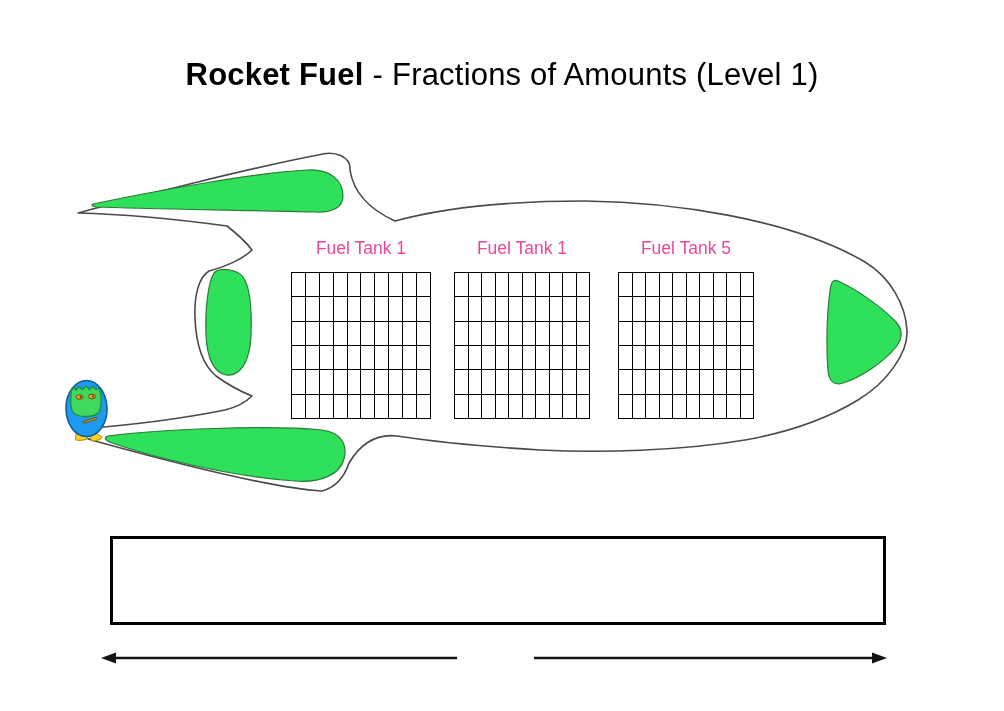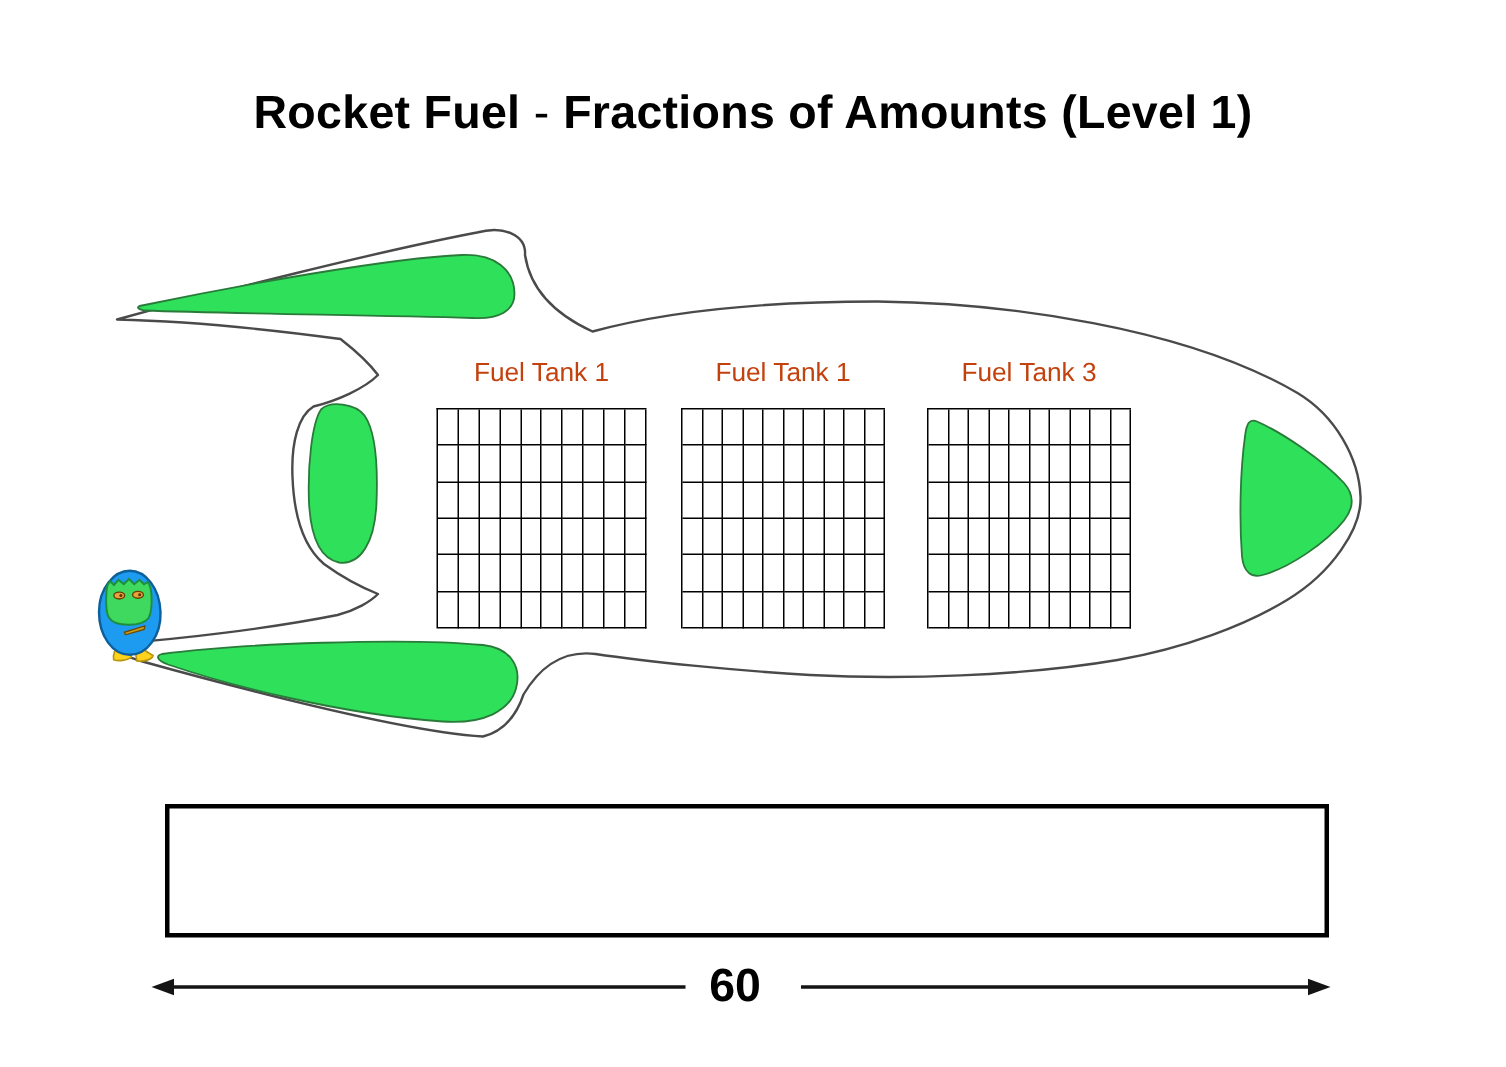--- a/index.html
+++ b/index.html
@@ -4,25 +4,25 @@
 <style>
   html,body{margin:0;padding:0;background:#fff;}
   .page{
     position:relative;width:1004px;height:711px;background:#ffffff;overflow:hidden;
     font-family:"Liberation Sans","DejaVu Sans",sans-serif;color:#000;
   }
   
   .title{position:absolute;top:57px;left:22px;width:960px;text-align:center;font-size:31px;letter-spacing:.2px;white-space:nowrap;}
   .title .bold{font-weight:700;text-align:center;}
   .title .sep{font-weight:400;margin:0 9px;}
-  .title .rest{font-weight:700;}
+  .title .rest{font-weight:400;}
   
   .rocket-svg{position:absolute;left:0;top:0;width:1004px;height:711px;}
   
-  .tank-label{position:absolute;top:238px;text-align:center;font-size:17.5px;line-height:20px;color:#c2410c;}
+  .tank-label{position:absolute;top:238px;text-align:center;font-size:17.5px;line-height:20px;color:#ec4899;}
   .tank-grid{position:absolute;top:272px;height:147px;display:grid;background:#fff;
     border-top:1px solid #000;border-left:1px solid #000;box-sizing:border-box;}
   .tank-grid .cell{border-right:1px solid #000;border-bottom:1px solid #000;}
   
   .bar-model{position:absolute;left:110px;top:536px;width:776px;height:89px;border:3px solid #000;box-sizing:border-box;background:#fff;}
   .total-label{position:absolute;left:442px;top:639px;width:96px;text-align:center;font-size:31px;font-weight:700;}
   .arrow-svg{position:absolute;left:0;top:0;width:1004px;height:711px;pointer-events:none;}
 </style>
 </head>
 <body>
@@ -98,21 +98,21 @@
       <ellipse cx="79.5" cy="397" rx="3.6" ry="2.3" stroke="#6b3c00" stroke-width="0.9" fill="#E8A33D"></ellipse>
       <ellipse cx="92" cy="396.5" rx="3.6" ry="2.3" stroke="#6b3c00" stroke-width="0.9" fill="#E8A33D"></ellipse>
       <circle cx="80.6" cy="397" r="1" fill="#5c2e00"></circle>
       <circle cx="93.1" cy="396.5" r="1" fill="#5c2e00"></circle>
       <path stroke="#6b4a00" stroke-width="0.9" d="M 83 421.5 L 96.5 417.3 L 96.1 419.6 L 83.6 423.2 Z" fill="#caa11f"></path>
     </g>
   </svg>
 
   <div class="tank-label" style="left:291px;width:140px;">Fuel Tank 1</div>
   <div class="tank-label" style="left:454px;width:136px;">Fuel Tank 1</div>
-  <div class="tank-label" style="left:618px;width:136px;">Fuel Tank 3</div>
+  <div class="tank-label" style="left:618px;width:136px;">Fuel Tank 5</div>
 
   <div class="tank-grid" style="left: 291px; width: 140px; grid-template-columns: repeat(10, 1fr); grid-template-rows: repeat(6, 1fr);">
       <div class="cell"></div>
       <div class="cell"></div>
       <div class="cell"></div>
       <div class="cell"></div>
       <div class="cell"></div>
       <div class="cell"></div>
       <div class="cell"></div>
       <div class="cell"></div>
@@ -295,15 +295,14 @@
     </div>
 
   <div class="bar-model"></div>
 
   <svg class="arrow-svg" viewBox="0 0 1004 711">
     <line x1="112" y1="658" x2="457" y2="658" stroke="#141414" stroke-width="2.3"></line>
     <line x1="534" y1="658" x2="876" y2="658" stroke="#141414" stroke-width="2.3"></line>
     <path d="M 101 658 L 116 652.5 L 116 663.5 Z" fill="#141414"></path>
     <path d="M 887 658 L 872 652.5 L 872 663.5 Z" fill="#141414"></path>
   </svg>
-  <div class="total-label">60</div>
 
 </div>
 
 </body></html>

